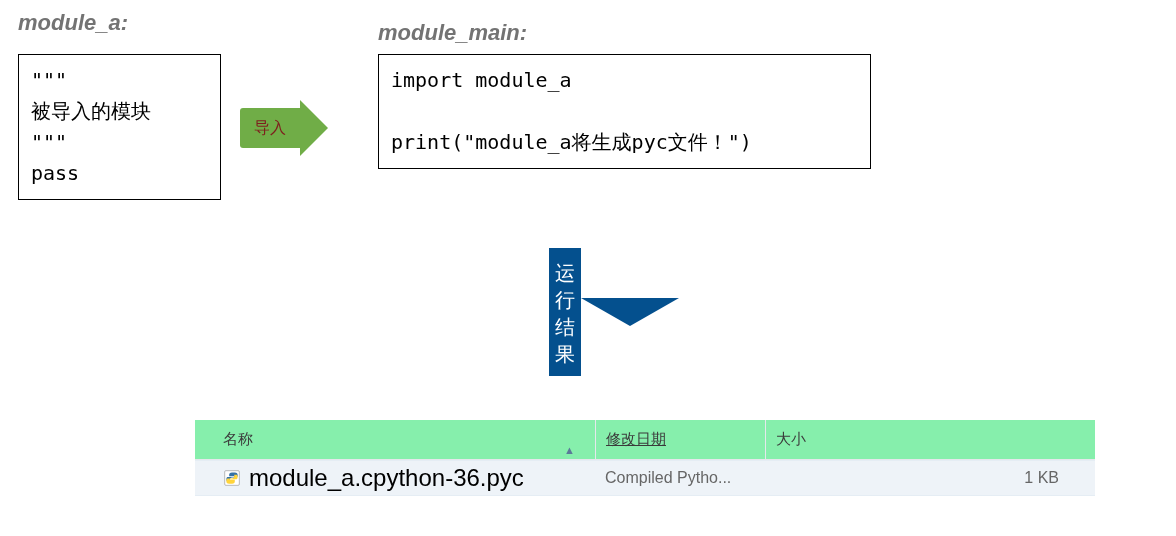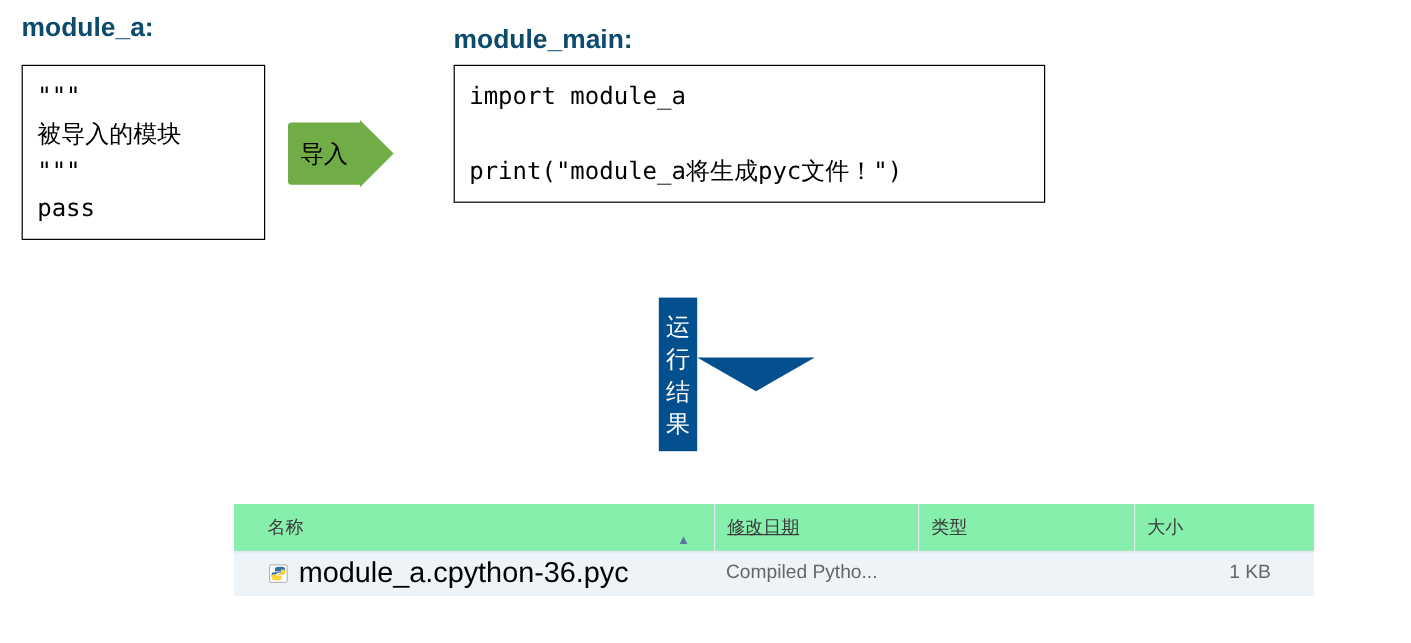--- a/index.html
+++ b/index.html
@@ -6,22 +6,23 @@
     body {
       font-family: Verdana, "Microsoft YaHei", sans-serif;
       background: #fff;
       width: 1176px;
       height: 536px;
       position: relative;
     }
     .heading {
       font-weight: bold;
       font-size: 22px;
-      color: #0c4a6e;
+      color: #737373;
       position: absolute;
+      font-style: italic;
     }
     #heading-a { left: 18px; top: 10px; }
     #heading-main { left: 378px; top: 20px; text-align: right; }
     .code-box {
       position: absolute;
       border: 1px solid #000;
       background: #fff;
       padding: 10px 12px;
       font-size: 20px;
       color: #000;
@@ -33,26 +34,26 @@
     .import-arrow {
       position: absolute;
       left: 240px;
       top: 100px;
       display: flex;
       align-items: center;
       height: 56px;
     }
     .import-arrow .body {
       background: #70ad47;
-      color: #000000;
-      font-size: 20px;
+      color: #7f1d1d;
+      font-size: 16px;
       display: flex;
       align-items: center;
       justify-content: center;
-      height: 52px;
+      height: 40px;
       width: 60px;
       border-radius: 3px 0 0 3px;
     }
     .import-arrow .head {
       width: 0; height: 0;
       border-top: 28px solid transparent;
       border-bottom: 28px solid transparent;
       border-left: 28px solid #70ad47;
     }
     .result-banner {
@@ -156,23 +157,20 @@
 
 <div class="file-view">
   <div class="file-header">
     <div class="col-name">
       <span>名称</span>
       <span class="sort-caret">▲</span>
     </div>
     <div class="col-date">
       <span>修改日期</span>
     </div>
-    <div class="col-type">
-      <span>类型</span>
-    </div>
     <div class="col-size">
       <span>大小</span>
     </div>
   </div>
   <div class="file-row">
     <div class="col-name">
       <span class="py-icon">
         <svg viewBox="0 0 32 32">
           <rect x="3" y="3" width="26" height="26" rx="2" fill="#fff" stroke="#888" stroke-width="1"></rect>
           <path d="M16 6c-4 0-5 2-5 4v3h9v1H9c-2 0-3 1-3 4s1 4 3 4h3v-3c0-2 2-4 4-4h7c2 0 3-1 3-3v-2c0-2-1-4-5-4h-5z" fill="#3572A5"></path>

